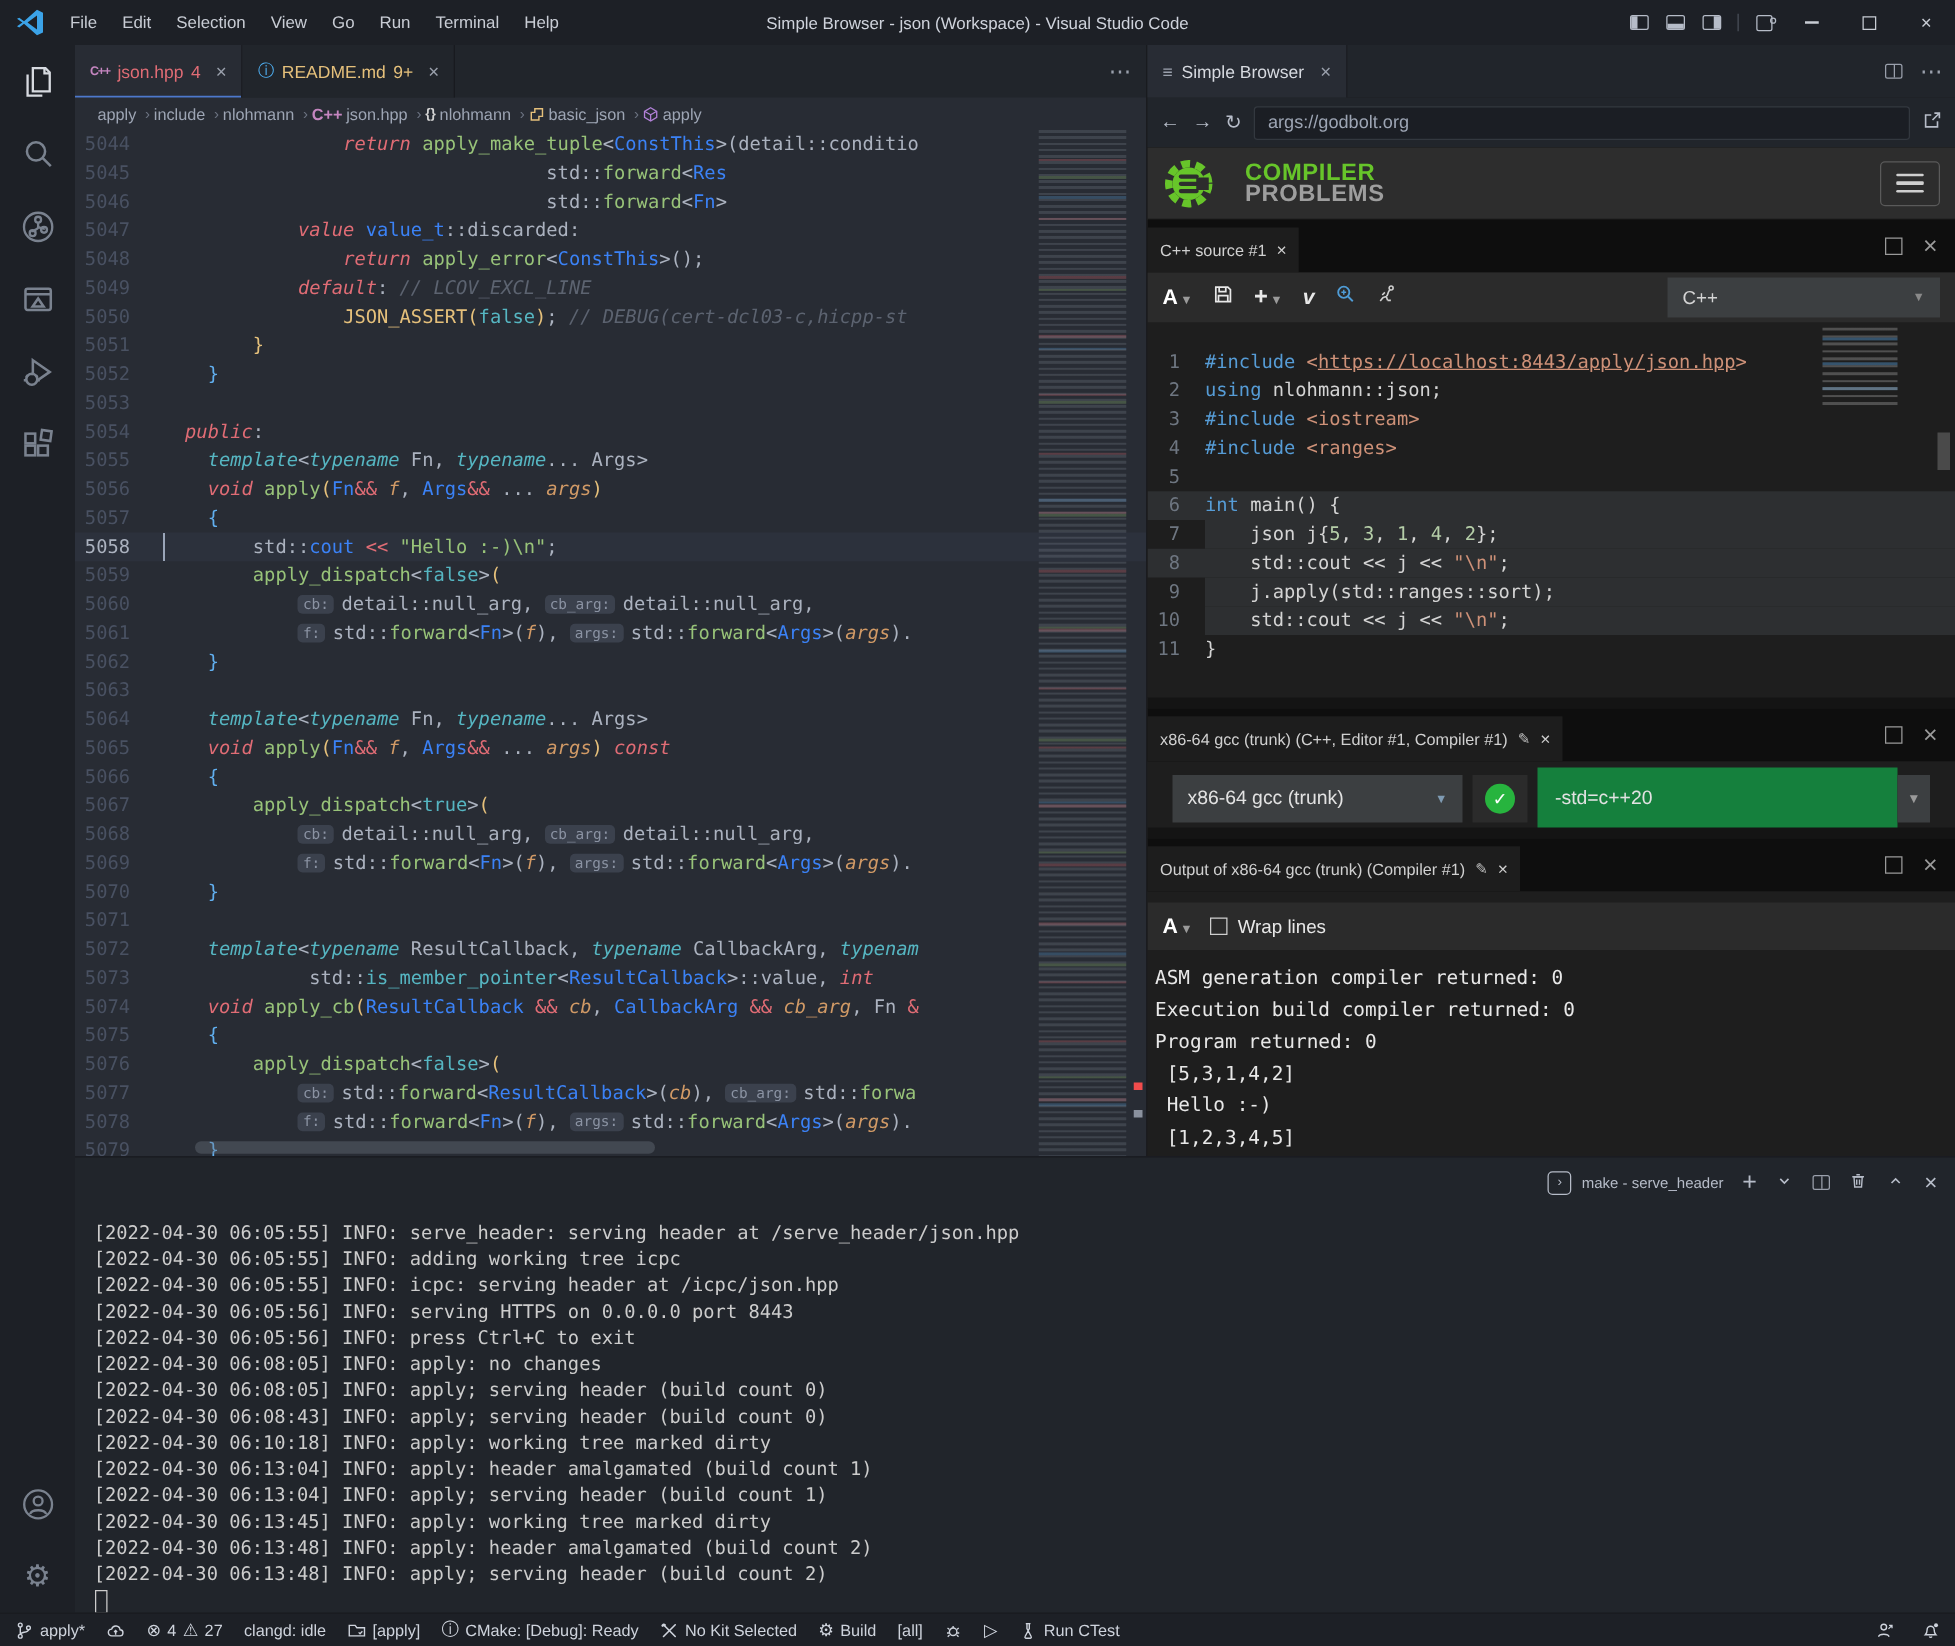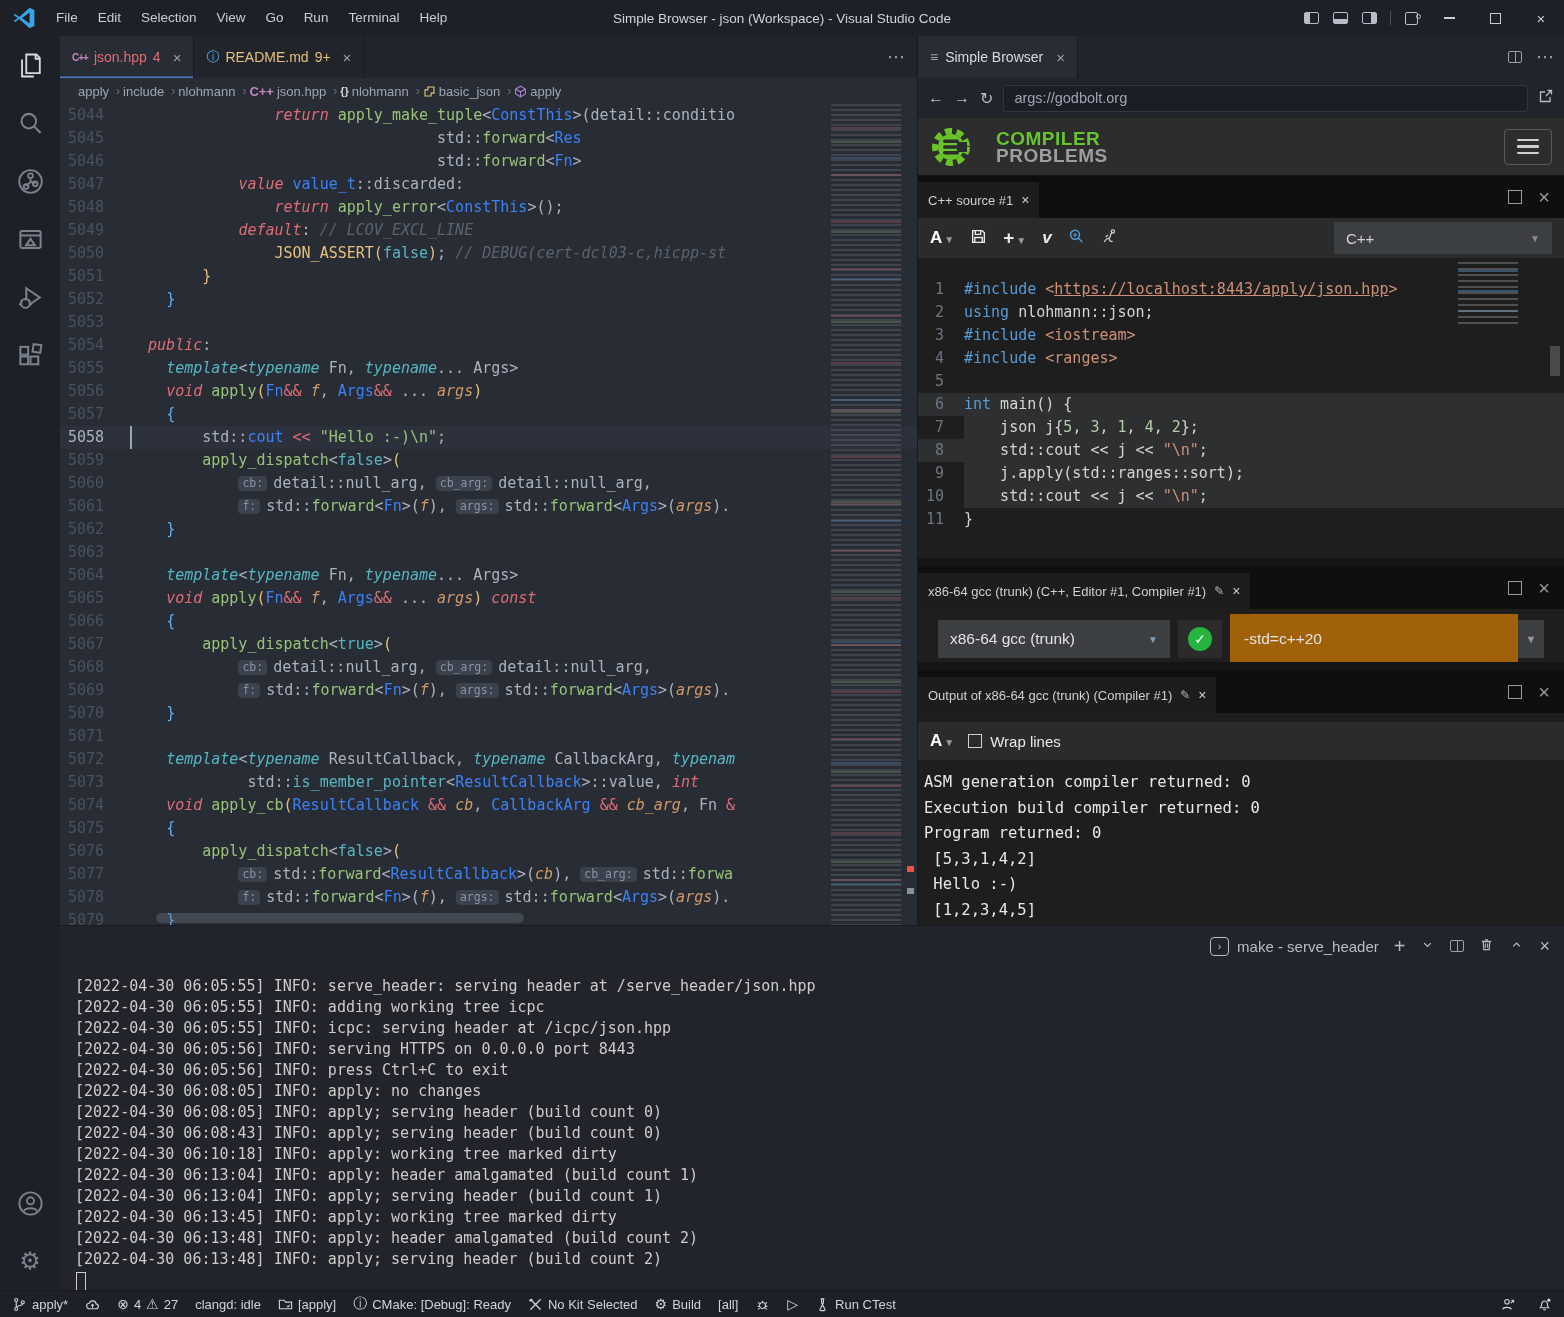--- a/index.html
+++ b/index.html
@@ -100,21 +100,21 @@
     repeating-linear-gradient(180deg,rgba(200,200,200,.35) 0 2px,transparent 2px 6px),
     repeating-linear-gradient(180deg,transparent 0 8px,rgba(86,156,214,.5) 8px 10px,transparent 10px 20px);
     background-size:50px 100%,34px 100%}
   #src-scroll{position:absolute;right:4px;top:228px;width:10px;height:30px;background:#4a4a4a}
   .splitline{position:absolute;left:0;right:0;height:9px;background:#141414}
   #cmp-row{position:absolute;left:0;top:500px;right:0;height:42px;display:flex;align-items:center;padding:0 20px;gap:8px}
   #cmp-select{width:232px;height:38px;background:#3c3f41;display:flex;align-items:center;padding:0 12px;font-size:15.5px;color:#e2e2e2}
   #cmp-select .tcaret{margin-left:auto;color:#7f9bb3}
   #cmp-check{width:44px;height:38px;background:#2b2b2b;display:flex;align-items:center;justify-content:center}
   .okcircle{width:24px;height:24px;border-radius:50%;background:#27b43e;color:#fff;font-size:14px;font-weight:bold;display:flex;align-items:center;justify-content:center}
-  #cmp-opts{flex:1;height:50px;background:#a16207;display:flex;align-items:center;padding:0 14px;font-size:15.5px;color:#e2e2e2}
+  #cmp-opts{flex:1;height:50px;background:#15803d;display:flex;align-items:center;padding:0 14px;font-size:15.5px;color:#e2e2e2}
   #cmp-caret{width:26px;height:38px;display:flex;align-items:center;justify-content:center;color:#9a9a9a;background:#3c3f41;font-size:11px;margin-left:-8px}
   #out-toolbar{position:absolute;left:0;top:604px;right:0;height:38px;background:#2b2b2b;display:flex;align-items:center;gap:14px;padding:0 12px}
   .chkbox{width:14px;height:14px;border:1.6px solid #cfcfcf;background:transparent}
   #wrap-label{font-size:15px;color:#e8e8e8;margin-left:-6px}
   #out-content{position:absolute;left:0;top:642px;right:0;bottom:0;background:#1e1e1e;padding:10px 0 0 6px}
   .out-line{font-family:"DejaVu Sans Mono",monospace;font-size:15.5px;line-height:25.5px;color:#e8e8e8;white-space:pre}
   
   #panel{position:absolute;left:60px;top:925px;width:1504px;height:365px;background:#21252b;border-top:1px solid #181a1f}
   #panel-tabs{height:40px;display:flex;align-items:center;padding-left:16px;gap:26px;position:relative}
   .ptab{font-size:12.5px;letter-spacing:.6px;color:#8a919e;height:40px;display:flex;align-items:center;gap:8px}
@@ -702,21 +702,21 @@
         <div class="out-line"> [1,2,3,4,5]</div>
       </div>
   </div>
 </div>
 
 <div id="panel">
   <div id="panel-tabs">
     <div id="panel-ctrls">
       <span style="display:flex;align-items:center;gap:8px">
         <span class="termbox">›</span>
-        <span style="font-size:15px">make - serve_header</span>
+        <span style="font-size:12px">make - serve_header</span>
       </span>
       <span style="font-size:20px;font-weight:300">+</span>
       <span>
         <svg viewBox="0 0 16 16" fill="none" stroke="#b6bcc8" stroke-width="1.4">
             <path d="M4.5 6.5 8 10l3.5-3.5"></path>
           </svg>
       </span>
       <span class="splitico"></span>
       <span>
         <svg viewBox="0 0 16 16" fill="none" stroke="#b6bcc8" stroke-width="1.2">

